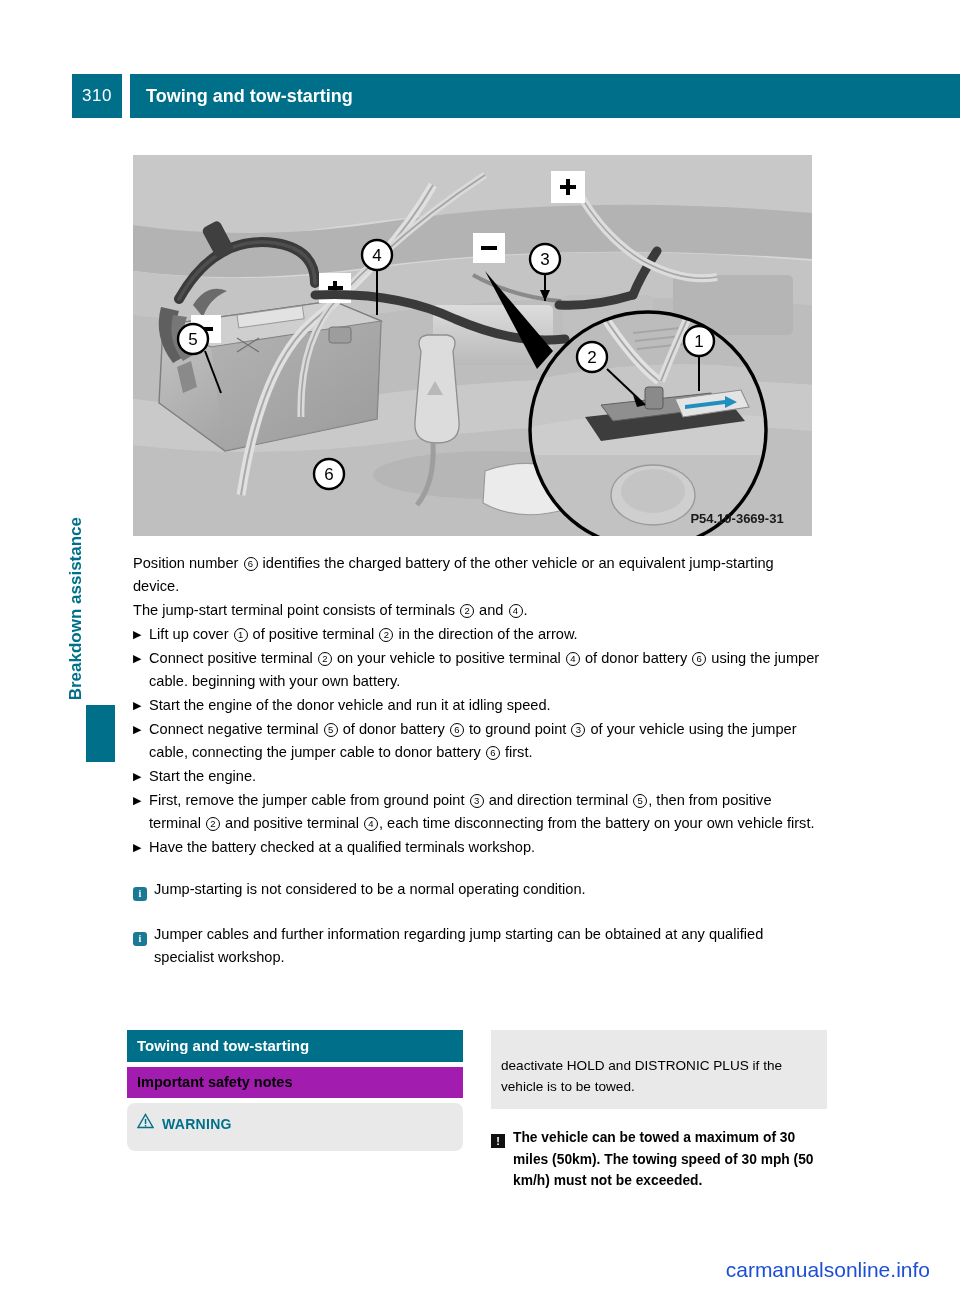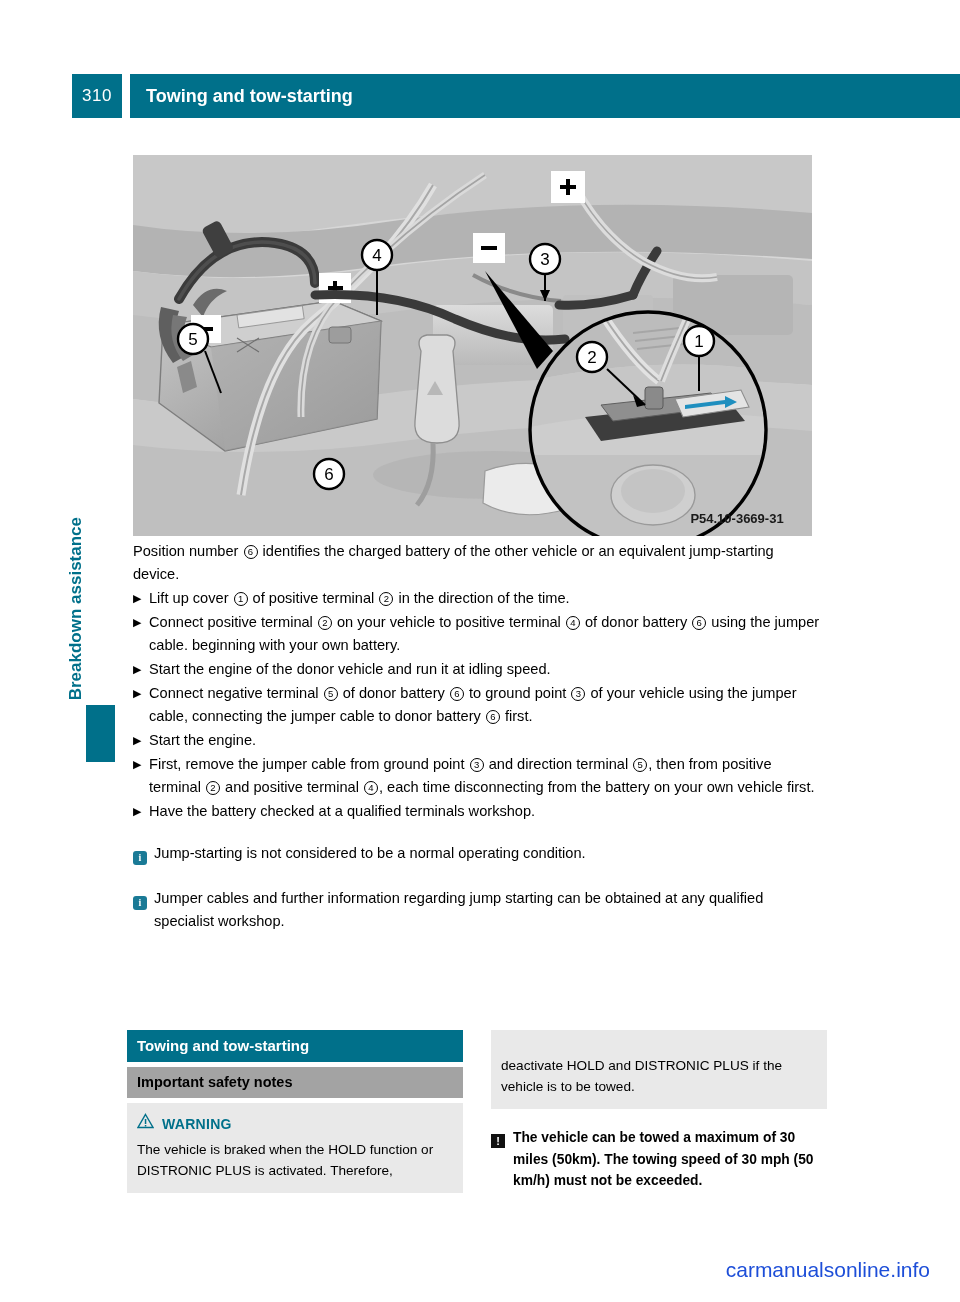--- a/index.html
+++ b/index.html
@@ -53,21 +53,21 @@
   .figure {
     position: absolute; left: 133px; top: 155px;
     width: 679px; height: 381px;
     background: #d9d9d9;
     overflow: hidden;
   }
   .figure svg { display: block; width: 100%; height: 100%; }
 
   
   .body {
-    position: absolute; left: 133px; top: 540px; width: 690px;
+    position: absolute; left: 133px; top: 552px; width: 690px;
     font-size: 14.6px; line-height: 23px;
   }
   .para { margin: 0 0 1px 0; }
   .step { display: flex; margin-top: 1px; }
   .step .bullet {
     flex: 0 0 auto; width: 16px;
     color: #000; font-size: 11px; line-height: 23px;
   }
   .step .txt { flex: 1 1 auto; }
 
@@ -98,30 +98,30 @@
   .col { position: absolute; top: 0; width: 336px; }
   .col-left  { left: 0; }
   .col-right { left: 364px; }
 
   .sec-title {
     background: #00708a; color: #fff;
     font-size: 15px; font-weight: bold;
     padding: 7px 10px 8px 10px;
   }
   .sec-sub {
-    background: #a3a3a3; color: #000;
+    background: #a21caf; color: #000;
     font-size: 14.5px; font-weight: bold;
     padding: 7px 10px 8px 10px;
     margin-top: 5px;
   }
   .warnbox {
     background: #e9e9e9;
     padding: 10px 10px 12px 10px;
     margin-top: 5px;
-    font-size: 13.6px; line-height: 21px;
+    font-size: 13.6px; line-height: 21px; border-radius: 8px;
   }
   .warnbox-cont {
     background: #e9e9e9;
     padding: 25px 10px 12px 10px;
     font-size: 13.6px; line-height: 21px;
   }
   .warnhead { display: flex; align-items: center; gap: 8px; margin-bottom: 4px; }
   .warnhead .wlabel { color: #00708a; font-size: 14px; font-weight: bold; letter-spacing: .3px; }
 
   .excl-note { display: flex; margin-top: 18px; font-size: 13.8px; line-height: 21.5px; }
@@ -318,24 +318,25 @@
   </g>
 
   <text x="604" y="368" font-size="13" font-weight="bold" text-anchor="middle" font-family="Liberation Sans, sans-serif" fill="#1a1a1a">P54.10-3669-31</text>
 </svg>
 </div>
 
 <div class="body">
 
   <p class="para"><span>Position number </span><span class="cn">6</span><span> identifies the charged battery of the other vehicle or an equivalent jump-starting device.</span></p>
 
-
-  <div class="step">
-    <span class="bullet">▶</span>
-    <span class="txt"><span>Lift up cover </span><span class="cn">1</span><span> of positive terminal </span><span class="cn">2</span><span> in the direction of the time.</span></span>
+  <p class="para"><span>The jump-start terminal point consists of terminals </span><span class="cn">2</span><span> and </span><span class="cn">4</span><span>.</span></p>
+
+  <div class="step">
+    <span class="bullet">▶</span>
+    <span class="txt"><span>Lift up cover </span><span class="cn">1</span><span> of positive terminal </span><span class="cn">2</span><span> in the direction of the arrow.</span></span>
   </div>
 
   <div class="step">
     <span class="bullet">▶</span>
     <span class="txt"><span>Connect positive terminal </span><span class="cn">2</span><span> on your vehicle to positive terminal </span><span class="cn">4</span><span> of donor battery </span><span class="cn">6</span><span> using the jumper cable. beginning with your own battery.</span></span>
   </div>
 
   <div class="step">
     <span class="bullet">▶</span>
     <span class="txt">Start the engine of the donor vehicle and run it at idling speed.</span>
@@ -380,21 +381,20 @@
       <div class="warnhead">
         <span>
           <svg width="17" height="16" viewBox="0 0 17 16">
             <polygon points="8.5,1.5 16,14.5 1,14.5" fill="none" stroke="#00708a" stroke-width="1.4"></polygon>
             <rect x="7.8" y="6" width="1.5" height="5" fill="#00708a"></rect>
             <rect x="7.8" y="12" width="1.5" height="1.5" fill="#00708a"></rect>
           </svg>
         </span>
         <span class="wlabel">WARNING</span>
       </div>
-      <div>The vehicle is braked when the HOLD function or DISTRONIC PLUS is activated. Therefore,</div>
     </div>
   </div>
 
   <div class="col col-right">
     <div class="warnbox-cont">deactivate HOLD and DISTRONIC PLUS if the vehicle is to be towed.</div>
     <div class="excl-note">
       <span class="ico"><span class="exclicon">!</span></span>
       <span class="txt">The vehicle can be towed a maximum of 30 miles (50km). The towing speed of 30 mph (50 km/h) must not be exceeded.</span>
     </div>
   </div>

